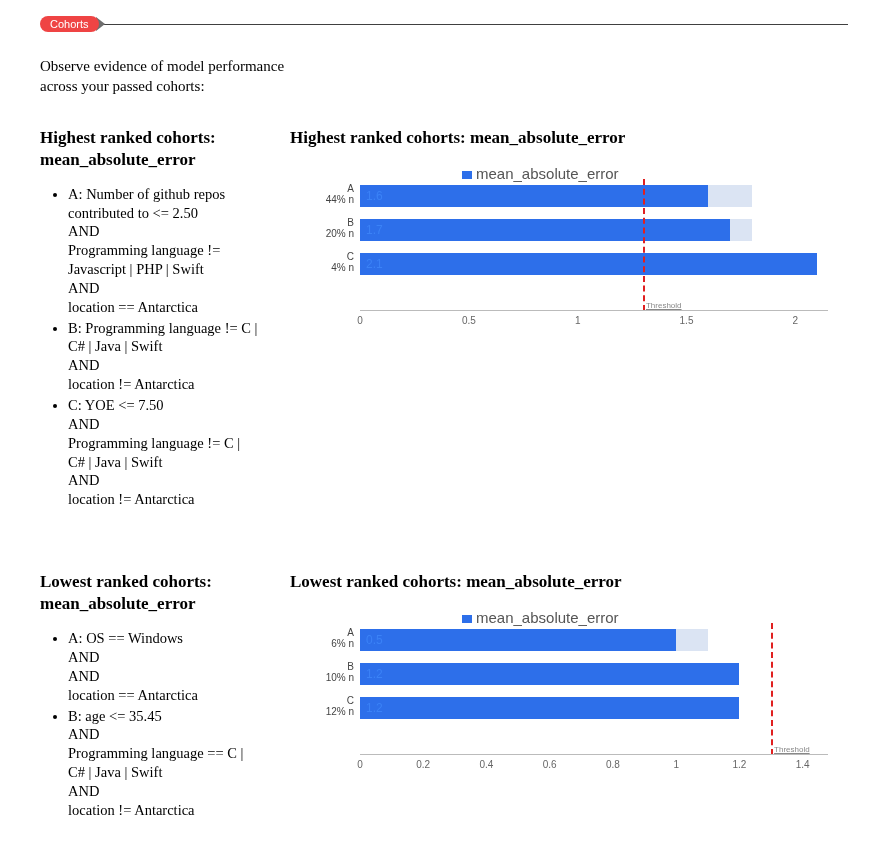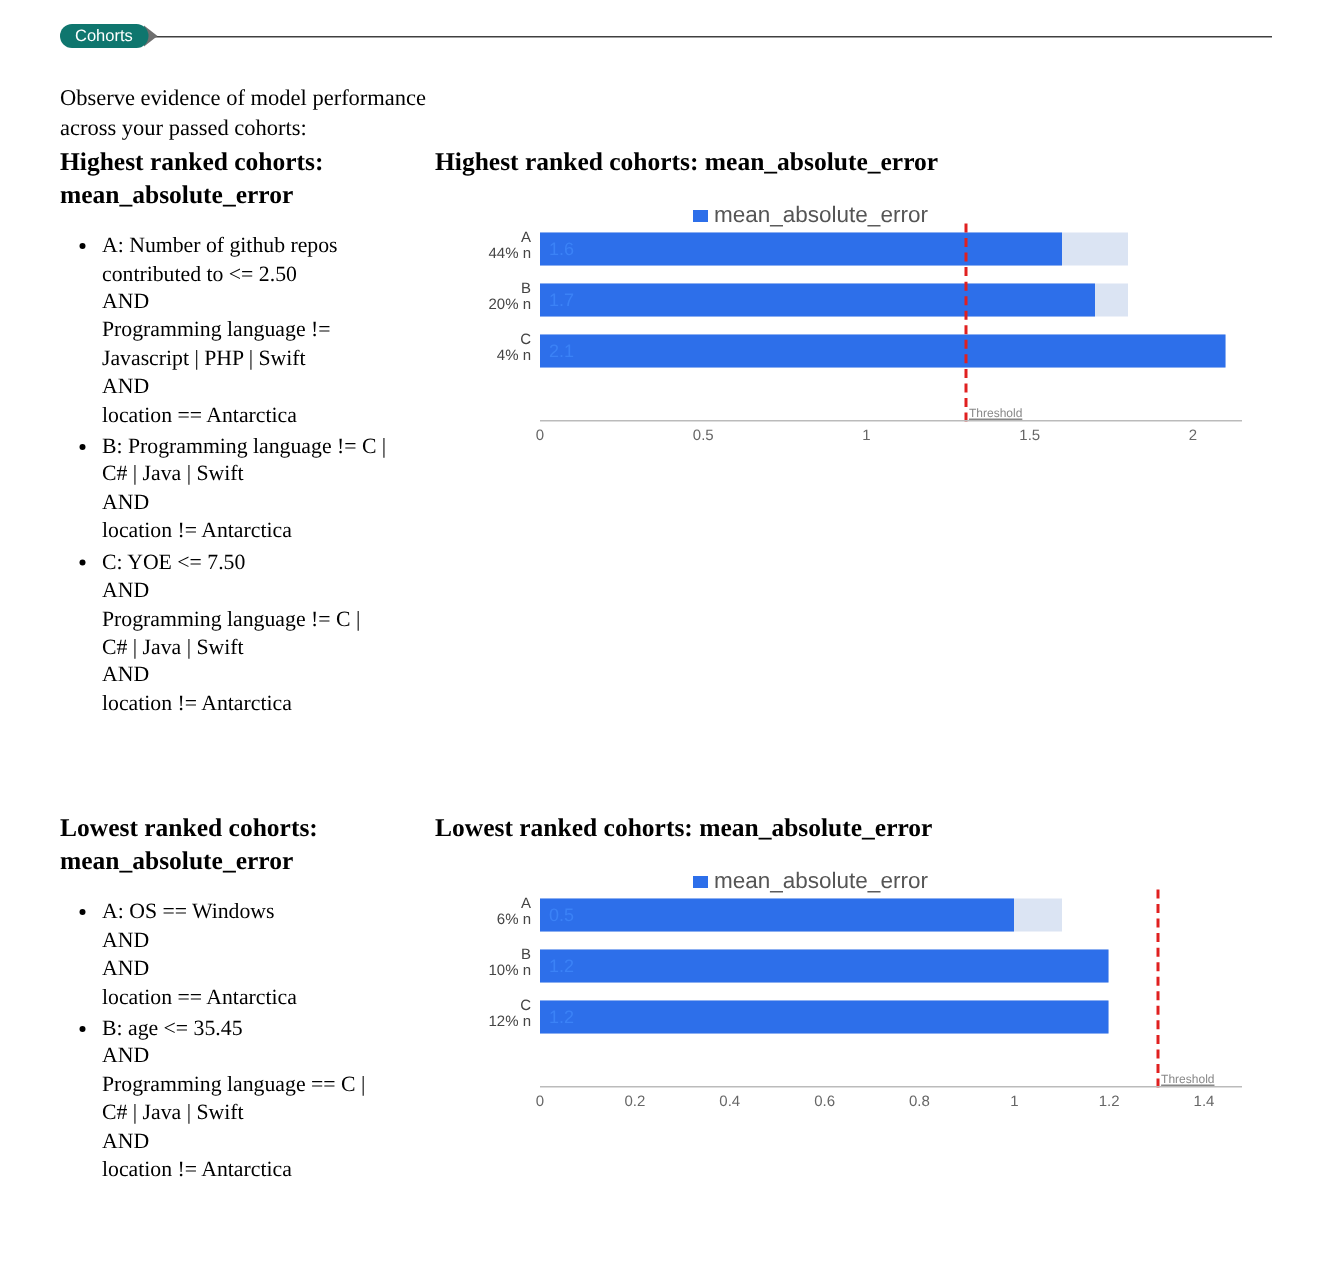--- a/index.html
+++ b/index.html
@@ -12,21 +12,21 @@
   }
   .page {
     padding: 10px 40px 30px 40px;
   }
   .tag-row {
     display: flex;
     align-items: center;
     margin: 6px 0 24px 0;
   }
   .tag {
-    background: #0f766e;
+    background: #ef4444;
     color: #fff;
     font-family: Arial, sans-serif;
     font-size: 11px;
     padding: 2px 10px;
     border-radius: 10px;
     margin-right: -2px;
     z-index: 2;
   }
   .tag-arrow {
     width: 0; height: 0;
@@ -39,20 +39,21 @@
   .tag-line {
     flex: 1;
     height: 1px;
     background: #404040;
     margin-left: -2px;
   }
   .intro {
     font-size: 15px;
     line-height: 1.35;
     max-width: 280px;
+    margin-bottom: 30px;
   }
   .row2 {
     display: flex;
     gap: 30px;
     margin-bottom: 60px;
     align-items: flex-start;
   }
   .leftcol {
     width: 220px;
     flex: 0 0 220px;

